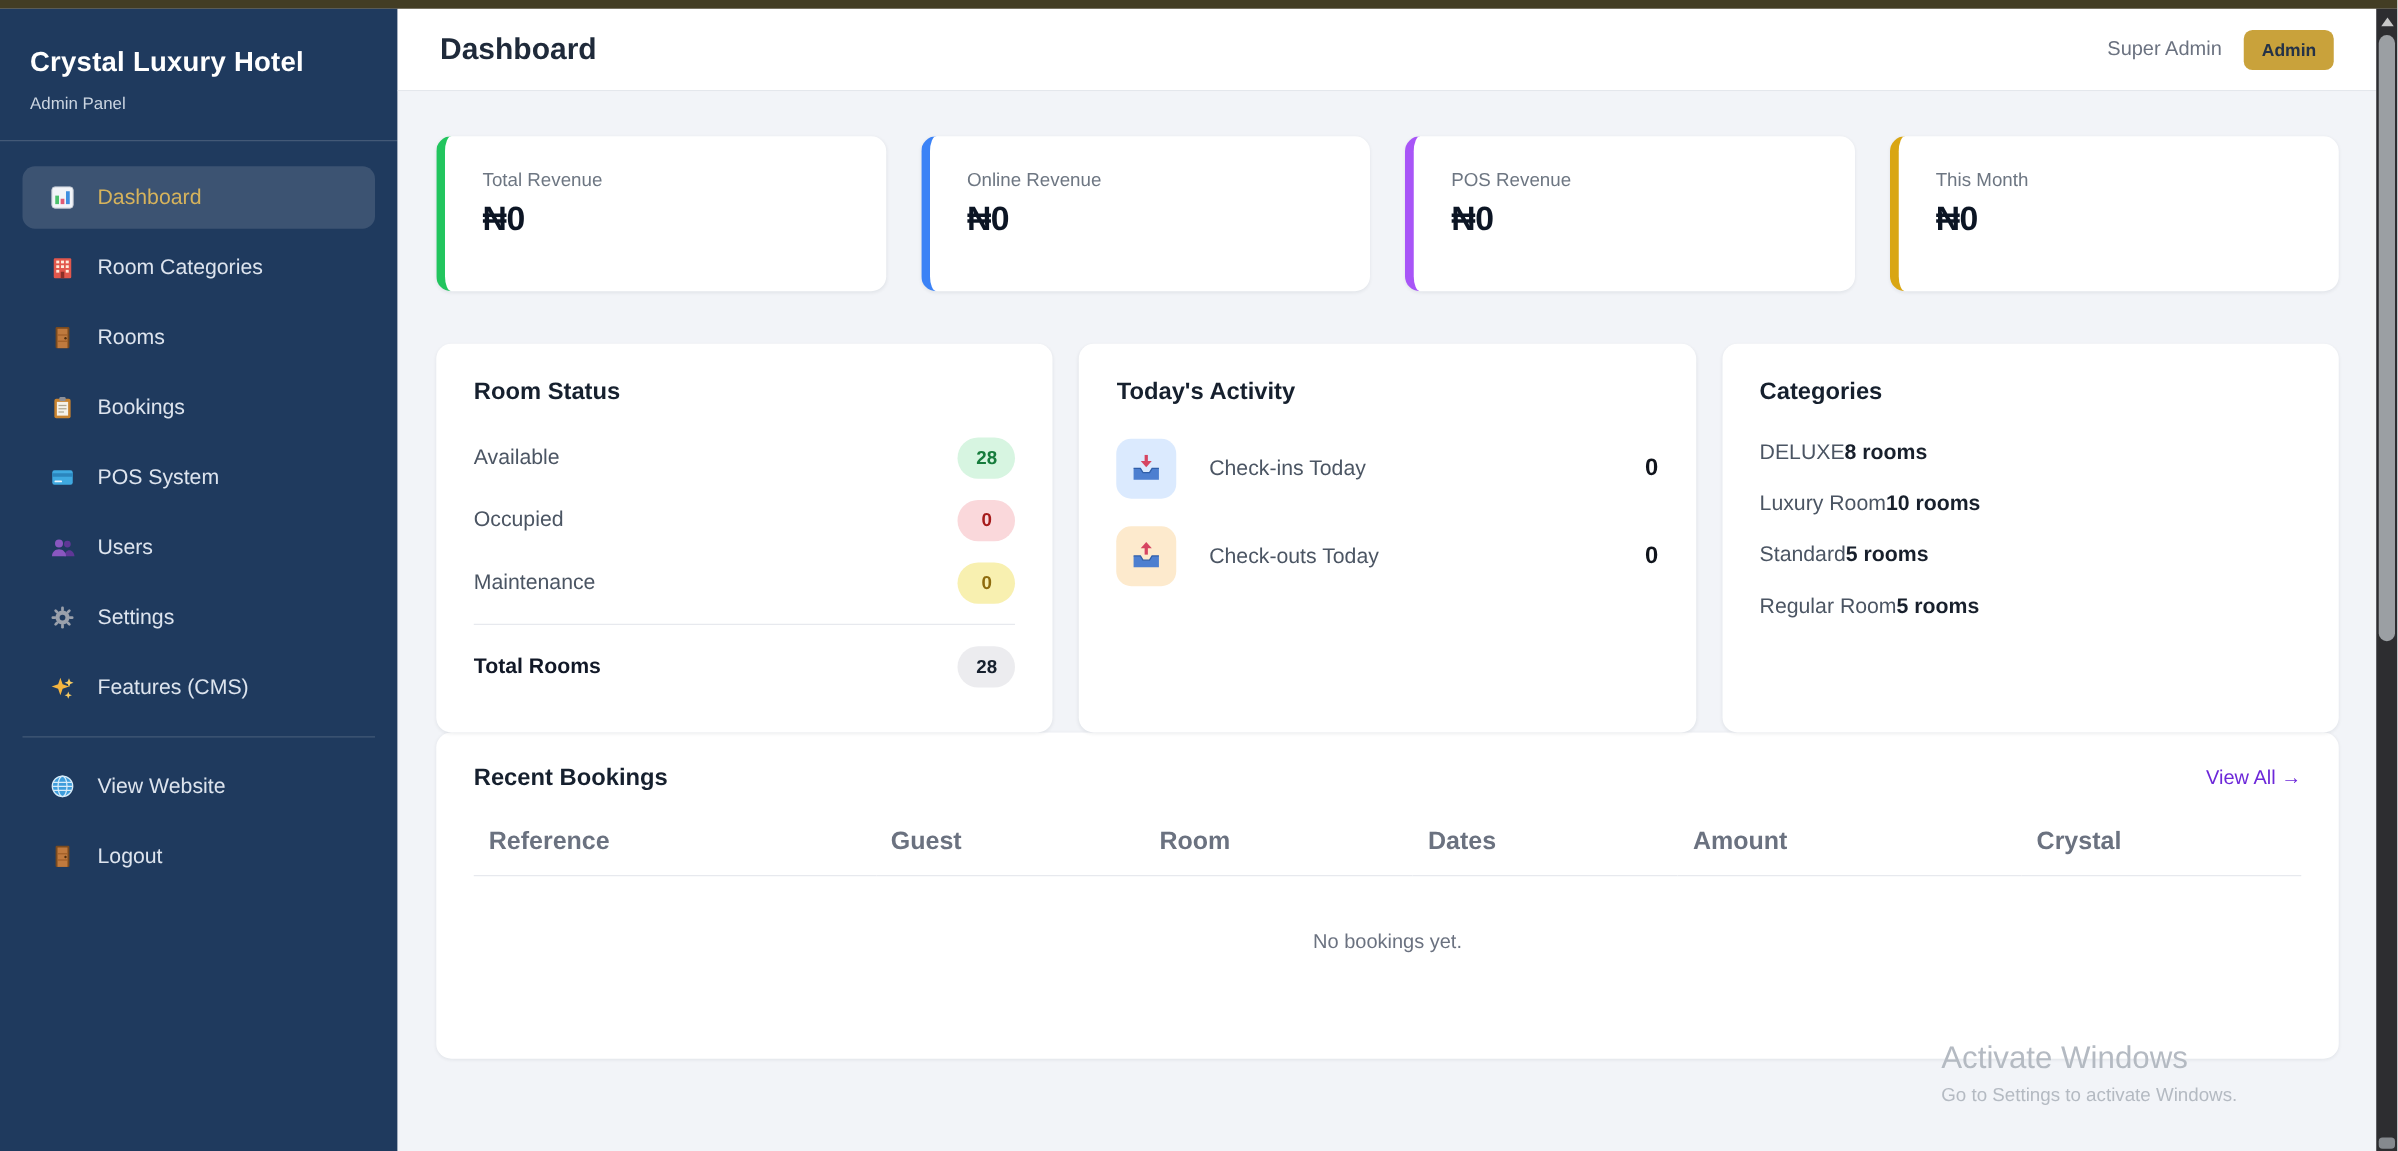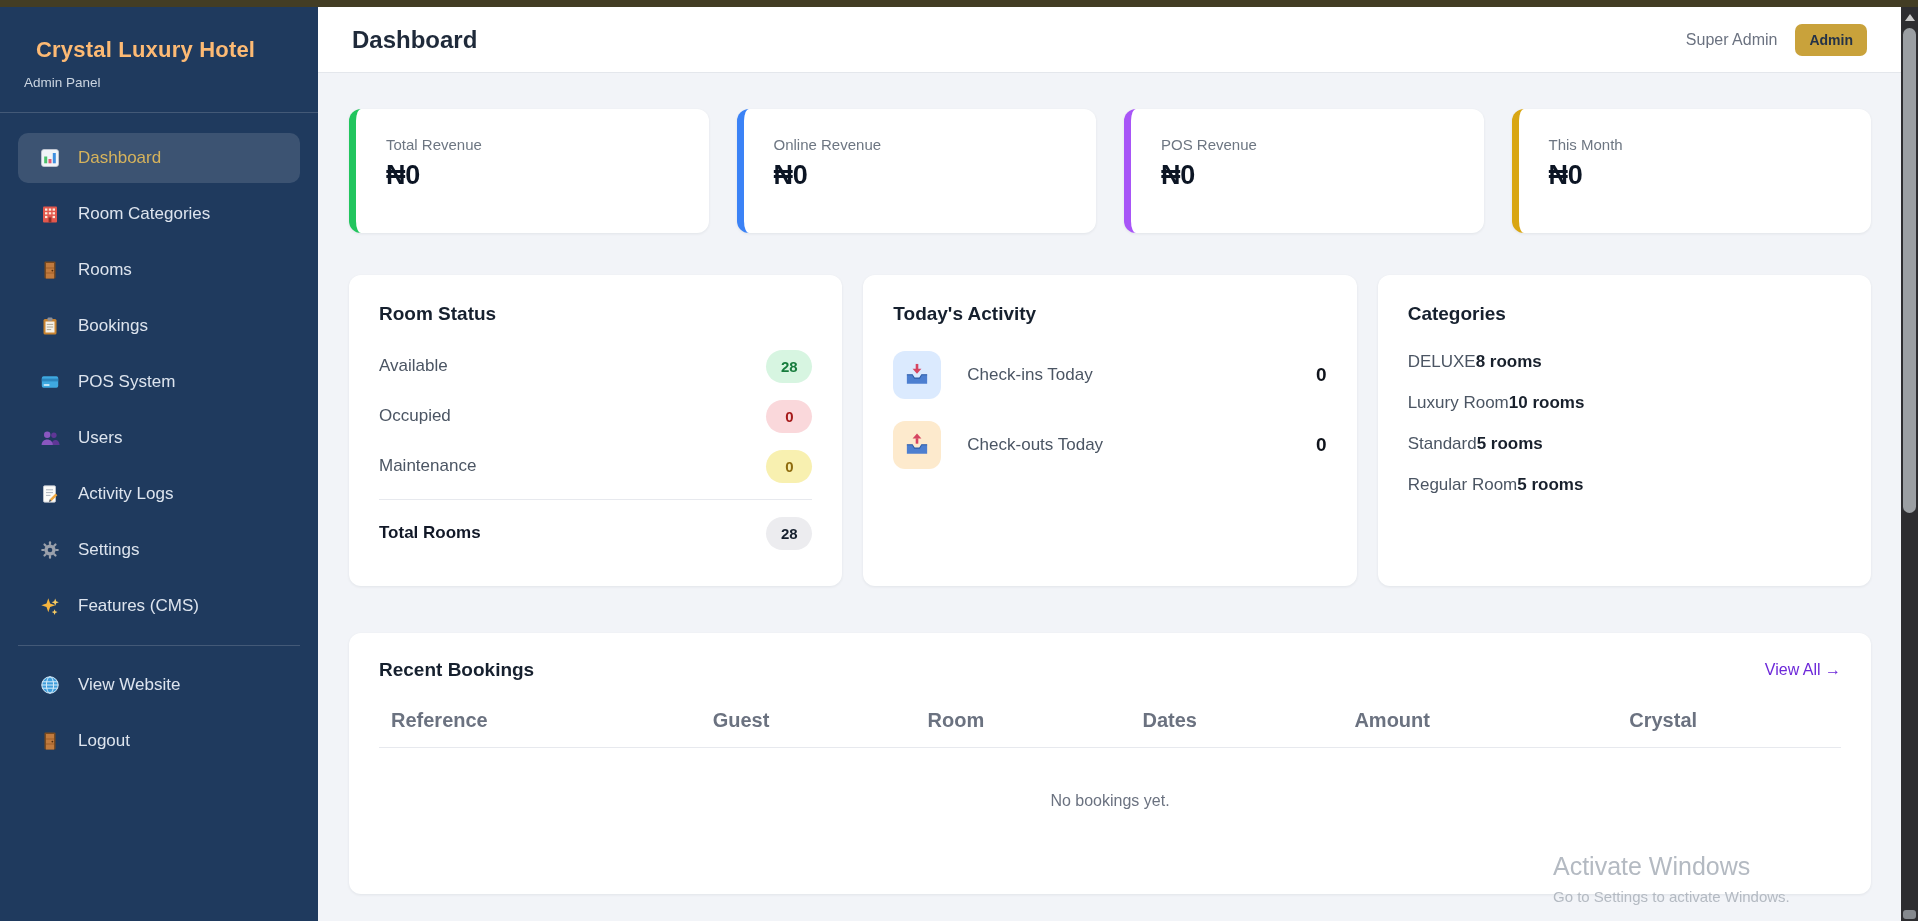--- a/index.html
+++ b/index.html
@@ -32,21 +32,21 @@
 
   .content { flex:1; background:#f2f4f8; padding:36px 30px 0 31px; overflow:hidden; }
 
   
   .stats-row { display:flex; gap:28px; margin-bottom:42px; }
   .stat-card { flex:1; height:124px; background:#fff; border-radius:12px; border-left:7px solid #ccc; box-shadow:0 1px 3px rgba(16,24,40,.07); padding:27px 30px; }
   .stat-label { font-size:15px; color:#6d7682; margin-bottom:7px; }
   .stat-value { font-size:27px; font-weight:bold; color:#0c1524; letter-spacing:-.3px; }
 
   
-  .mid-row { display:flex; gap:21px; margin-bottom:47px; }
+  .mid-row { display:flex; gap:21px; }
   .panel { flex:1; height:311px; background:#fff; border-radius:12px; box-shadow:0 1px 3px rgba(16,24,40,.07); padding:28px 30px; }
   .panel-title { font-size:19px; font-weight:bold; color:#16202e; margin-bottom:16px; }
 
   .status-row { height:50px; display:flex; align-items:center; justify-content:space-between; }
   .status-label { font-size:17px; color:#4b5563; }
   .pill { min-width:46px; text-align:center; padding:8px 13px; border-radius:999px; font-size:15px; font-weight:bold; }
   .pill-green { background:#d7f5e1; color:#177c3d; }
   .pill-red { background:#fad8db; color:#a61b1b; }
   .pill-yellow { background:#f8f0b0; color:#8f6c0e; }
   .pill-gray { background:#ececef; color:#16202e; }
@@ -67,42 +67,42 @@
 
   
   .bookings-card { background:#fff; border-radius:12px; box-shadow:0 1px 3px rgba(16,24,40,.07); padding:26px 30px 0 30px; height:261px; }
   .bookings-head { display:flex; align-items:center; justify-content:space-between; margin-bottom:28px; }
   .view-all { font-size:16px; color:#6d28d9; cursor:pointer; }
   table.bk { width:100%; border-collapse:collapse; }
   table.bk th { text-align:left; font-weight:bold; font-size:20px; color:#6b7280; padding:0 12px 15px 12px; border-bottom:1.5px solid #e7e9ee; }
   table.bk td.empty { text-align:center; font-size:16px; color:#6b7280; padding:44px 0 50px 0; }
 
   
-  .watermark { position:fixed; left:1553px; top:852px; color:#b4bac2; }
+  .watermark { position:fixed; left:1553px; top:832px; color:#b4bac2; }
   .wm1 { font-size:25px; }
   .wm2 { font-size:15px; margin-top:7px; }
 
   
   .scrollbar { width:17px; flex-shrink:0; background:#2d2d30; position:relative; }
   .sb-up { position:absolute; top:7px; left:3.5px; width:0; height:0; border-left:5px solid transparent; border-right:5px solid transparent; border-bottom:7px solid #c8c8c8; }
   .sb-thumb { position:absolute; top:21px; left:2px; width:13px; height:485px; background:#9b9fa3; border-radius:7px; }
   .sb-down { position:absolute; bottom:2px; left:2px; width:13px; height:9px; background:#85898e; border-radius:3px; }
 
   .ic svg, .act-tile svg { display:block; }
 </style>
 </head>
 <body>
 
 <div class="top-strip" style="background-color: rgb(67, 61, 36);"></div>
 
 <div class="app">
 
   <aside class="sidebar" style="background-color: rgb(31, 58, 94);">
     <div class="sb-head">
-      <div class="sb-title" style="color: #fdba74; margin-left: 12px;">Crystal Luxury Hotel</div>
+      <div class="sb-title" style="color: #ffffff;">Crystal Luxury Hotel</div>
       <div class="sb-sub">Admin Panel</div>
     </div>
     <div class="sb-divider"></div>
 
     <nav class="nav">
       <div class="nav-item active">
         <span class="ic">
           <svg width="20" height="20" viewBox="0 0 20 20">
               <rect x="1.5" y="1.5" width="17" height="17" rx="2.5" fill="#f2f4f8" stroke="#c6ccd6" stroke-width="0.8"></rect>
               <rect x="4.2" y="8.5" width="3" height="6.8" fill="#4cc06c"></rect>
@@ -167,33 +167,20 @@
       <div class="nav-item">
         <span class="ic">
           <svg width="20" height="20" viewBox="0 0 20 20">
               <circle cx="13.9" cy="7.2" r="2.7" fill="#5f3796"></circle>
               <path d="M11.4 16.9c.3-2.9 2-4.8 4.1-4.8 2.1 0 3.8 1.9 4.1 4.8z" fill="#5f3796"></path>
               <circle cx="7.2" cy="6.8" r="3.2" fill="#8a57c0"></circle>
               <path d="M1.6 16.9c0-3.3 2.5-5.5 5.6-5.5s5.6 2.2 5.6 5.5z" fill="#8a57c0"></path>
             </svg>
         </span>
         <span>Users</span>
-      </div>
-      <div class="nav-item">
-        <span class="ic">
-          <svg width="20" height="20" viewBox="0 0 20 20">
-              <rect x="3.5" y="1.8" width="12" height="16.4" rx="1.2" fill="#fbfbf9" stroke="#c3c8d0" stroke-width="0.8"></rect>
-              <line x1="6" y1="5.8" x2="13" y2="5.8" stroke="#aeb4bd" stroke-width="1"></line>
-              <line x1="6" y1="8.6" x2="13" y2="8.6" stroke="#aeb4bd" stroke-width="1"></line>
-              <line x1="6" y1="11.4" x2="10.5" y2="11.4" stroke="#aeb4bd" stroke-width="1"></line>
-              <polygon points="9.8,15.3 15.6,9.5 17.4,11.3 11.6,17.1" fill="#f0a73e"></polygon>
-              <polygon points="9.8,15.3 11.6,17.1 8.9,17.9" fill="#46494f"></polygon>
-            </svg>
-        </span>
-        <span>Activity Logs</span>
       </div>
       <div class="nav-item">
         <span class="ic">
           <svg width="20" height="20" viewBox="0 0 20 20">
               <g fill="#9aa0ab">
                 <rect x="8.9" y="1.2" width="2.2" height="3.8" rx="1"></rect>
                 <rect x="8.9" y="15" width="2.2" height="3.8" rx="1"></rect>
                 <rect x="1.2" y="8.9" width="3.8" height="2.2" rx="1"></rect>
                 <rect x="15" y="8.9" width="3.8" height="2.2" rx="1"></rect>
                 <g transform="rotate(45 10 10)">

